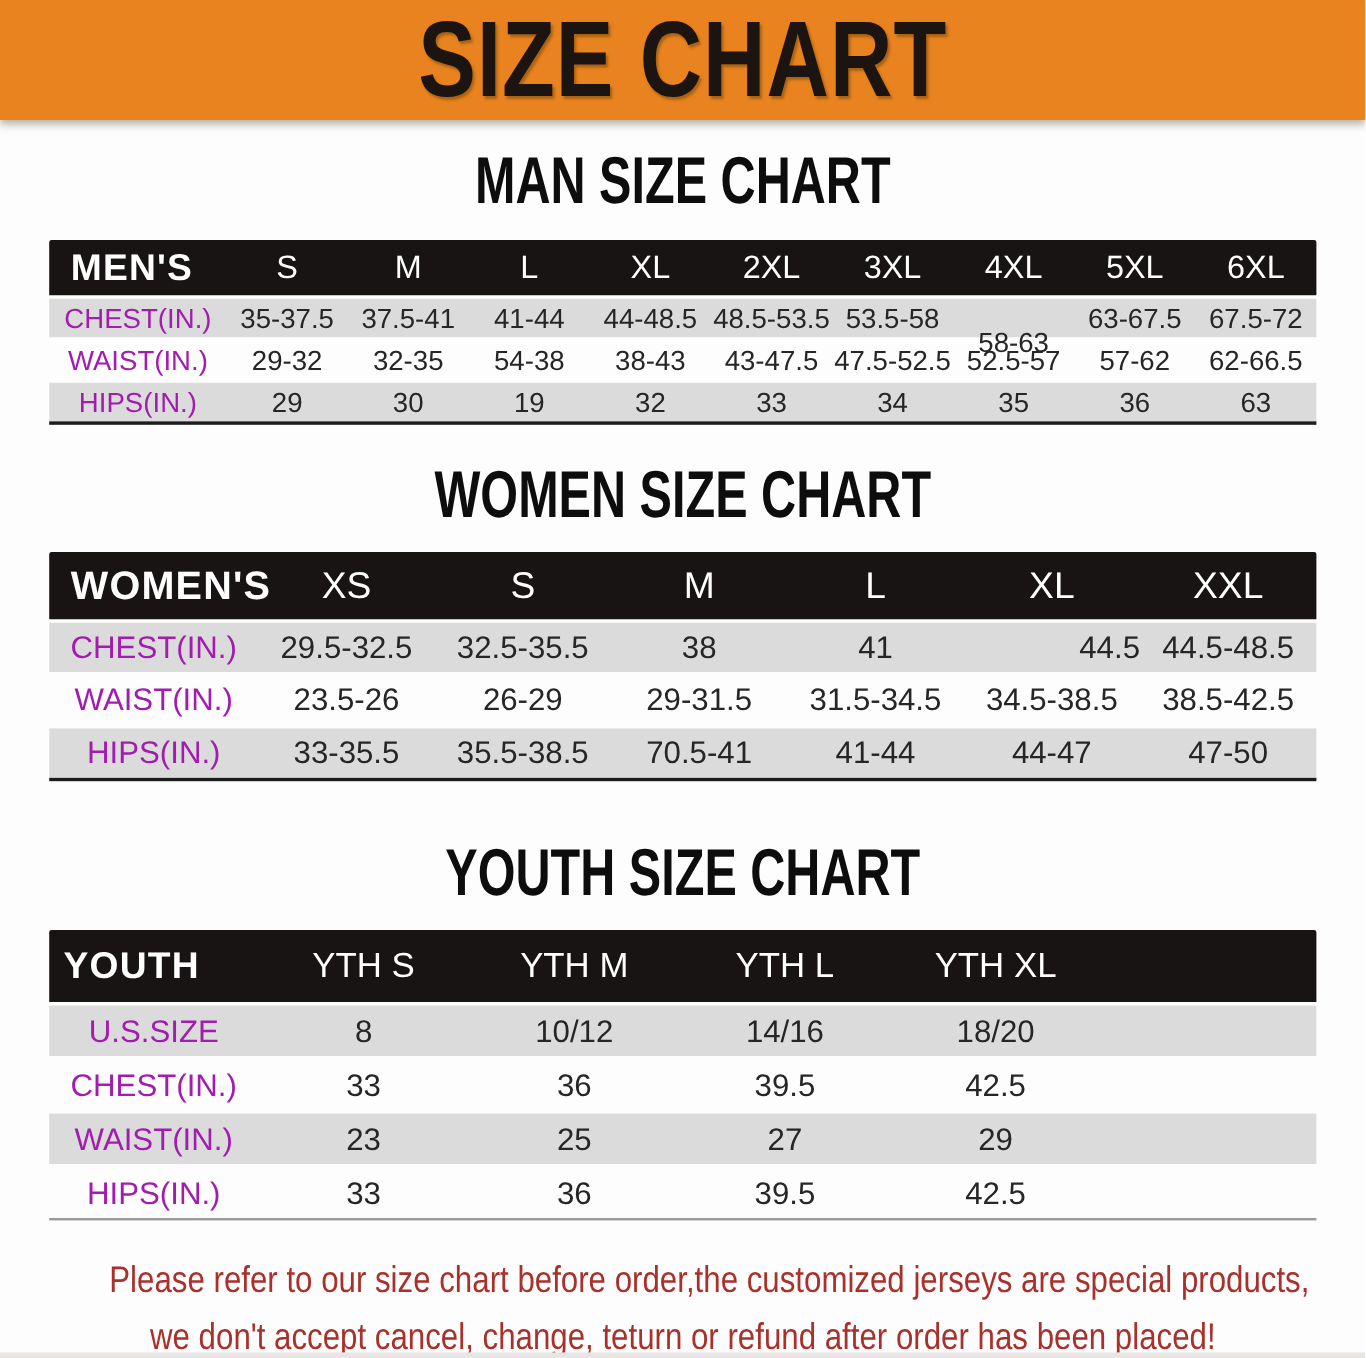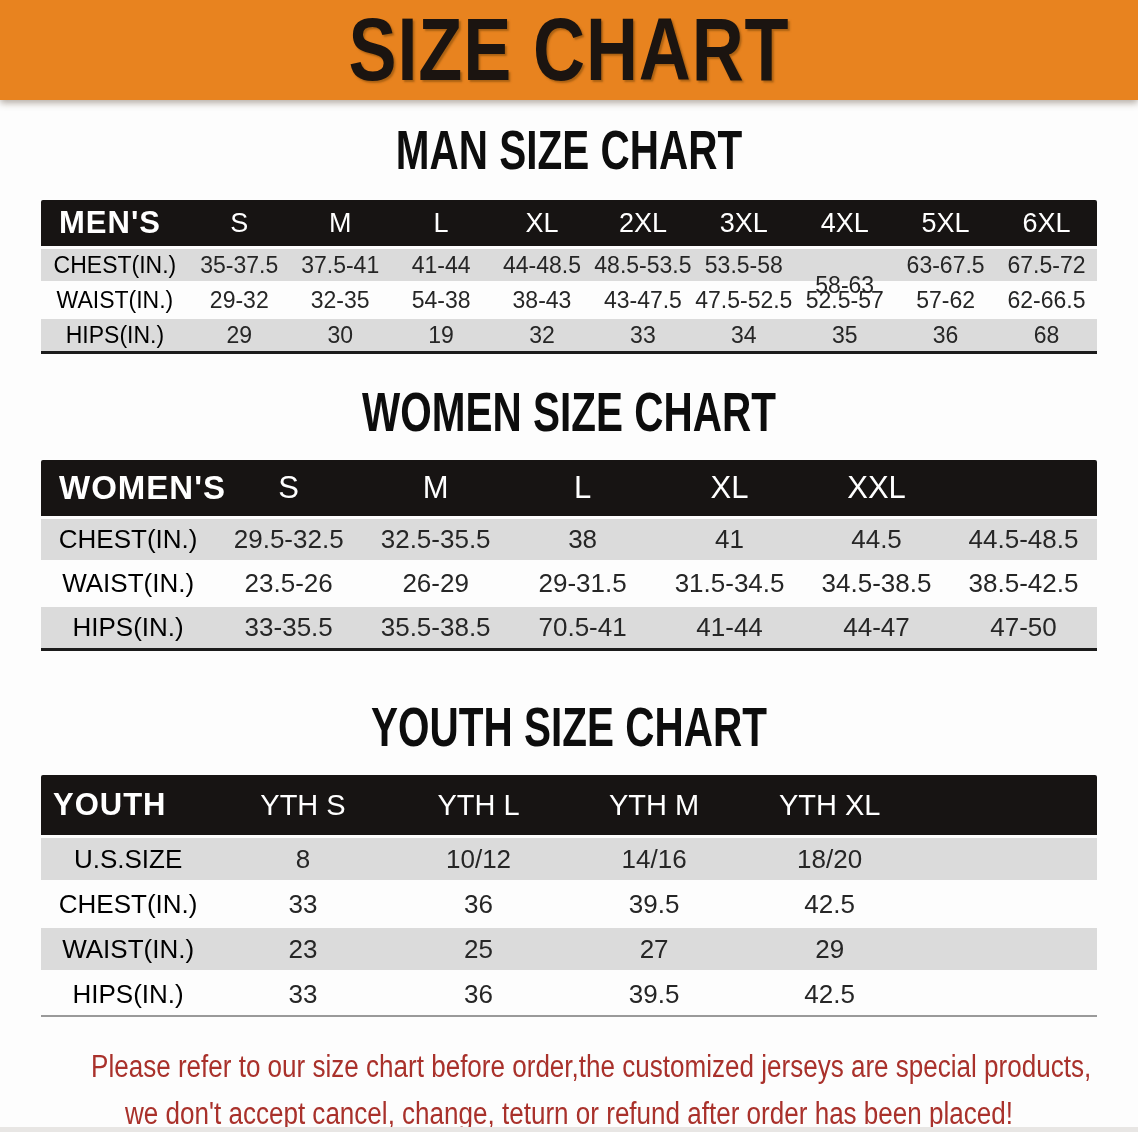--- a/index.html
+++ b/index.html
@@ -74,21 +74,21 @@
     display:flex;align-items:center;
     margin-top:3px;
   }
   .t-men .t-row{height:32px;}
   .t-women .t-row{height:41px;}
   .t-youth .t-row{height:42px;}
   .row-gray{background:#dbdbdb;}
   .row-white{background:#fdfdfd;}
   .t-rlabel{
     text-align:center;
-    color:#000000;
+    color:#a21caf;
     white-space:nowrap;
   }
   .t-men .t-rlabel{font-size:23px;}
   .t-women .t-rlabel{font-size:26px;}
   .t-youth .t-rlabel{font-size:26px;}
   .t-cell{
     text-align:center;color:#262626;
     white-space:nowrap;
   }
   .t-men .t-cell{font-size:23px;}
@@ -161,41 +161,42 @@
       <div class="t-row row-gray">
         <div class="t-rlabel" style="width: 14%;">HIPS(IN.)</div>
         <div class="t-cell" style="width: 9.55556%;">29</div>
         <div class="t-cell" style="width: 9.55556%;">30</div>
         <div class="t-cell" style="width: 9.55556%;">19</div>
         <div class="t-cell" style="width: 9.55556%;">32</div>
         <div class="t-cell" style="width: 9.55556%;">33</div>
         <div class="t-cell" style="width: 9.55556%;">34</div>
         <div class="t-cell" style="width: 9.55556%;">35</div>
         <div class="t-cell" style="width: 9.55556%;">36</div>
-        <div class="t-cell" style="width: 9.55556%;">68</div>
+        <div class="t-cell" style="width: 9.55556%;">63</div>
       </div>
     </div>
 
   <div class="section-heading h-women">WOMEN SIZE CHART</div>
   <div class="size-table t-women mt-women">
       <div class="t-header">
         <div class="t-hlabel" style="width: 16.5%;">WOMEN'S</div>
+        <div class="t-hcell" style="width: 13.9167%;">XS</div>
         <div class="t-hcell" style="width: 13.9167%;">S</div>
         <div class="t-hcell" style="width: 13.9167%;">M</div>
         <div class="t-hcell" style="width: 13.9167%;">L</div>
         <div class="t-hcell" style="width: 13.9167%;">XL</div>
         <div class="t-hcell" style="width: 13.9167%;">XXL</div>
       </div>
       <div class="t-row row-gray">
         <div class="t-rlabel" style="width: 16.5%;">CHEST(IN.)</div>
         <div class="t-cell" style="width: 13.9167%;">29.5-32.5</div>
         <div class="t-cell" style="width: 13.9167%;">32.5-35.5</div>
         <div class="t-cell" style="width: 13.9167%;">38</div>
         <div class="t-cell" style="width: 13.9167%;">41</div>
-        <div class="t-cell" style="width: 13.9167%;">44.5</div>
+        <div class="t-cell" style="width: 13.9167%; text-align: right;">44.5</div>
         <div class="t-cell" style="width: 13.9167%;">44.5-48.5</div>
       </div>
       <div class="t-row row-white">
         <div class="t-rlabel" style="width: 16.5%;">WAIST(IN.)</div>
         <div class="t-cell" style="width: 13.9167%;">23.5-26</div>
         <div class="t-cell" style="width: 13.9167%;">26-29</div>
         <div class="t-cell" style="width: 13.9167%;">29-31.5</div>
         <div class="t-cell" style="width: 13.9167%;">31.5-34.5</div>
         <div class="t-cell" style="width: 13.9167%;">34.5-38.5</div>
         <div class="t-cell" style="width: 13.9167%;">38.5-42.5</div>
@@ -209,22 +210,22 @@
         <div class="t-cell" style="width: 13.9167%;">44-47</div>
         <div class="t-cell" style="width: 13.9167%;">47-50</div>
       </div>
     </div>
 
   <div class="section-heading h-youth">YOUTH SIZE CHART</div>
   <div class="size-table t-youth mt-youth">
       <div class="t-header">
         <div class="t-hlabel" style="width: 16.5%; padding-left: 12px;">YOUTH</div>
         <div class="t-hcell" style="width: 16.625%;">YTH S</div>
+        <div class="t-hcell" style="width: 16.625%;">YTH M</div>
         <div class="t-hcell" style="width: 16.625%;">YTH L</div>
-        <div class="t-hcell" style="width: 16.625%;">YTH M</div>
         <div class="t-hcell" style="width: 16.625%;">YTH XL</div>
         <div class="t-hcell" style="width: 17%;"></div>
       </div>
       <div class="t-row row-gray">
         <div class="t-rlabel" style="width: 16.5%;">U.S.SIZE</div>
         <div class="t-cell" style="width: 16.625%;">8</div>
         <div class="t-cell" style="width: 16.625%;">10/12</div>
         <div class="t-cell" style="width: 16.625%;">14/16</div>
         <div class="t-cell" style="width: 16.625%;">18/20</div>
         <div class="t-cell" style="width: 17%;"></div>

